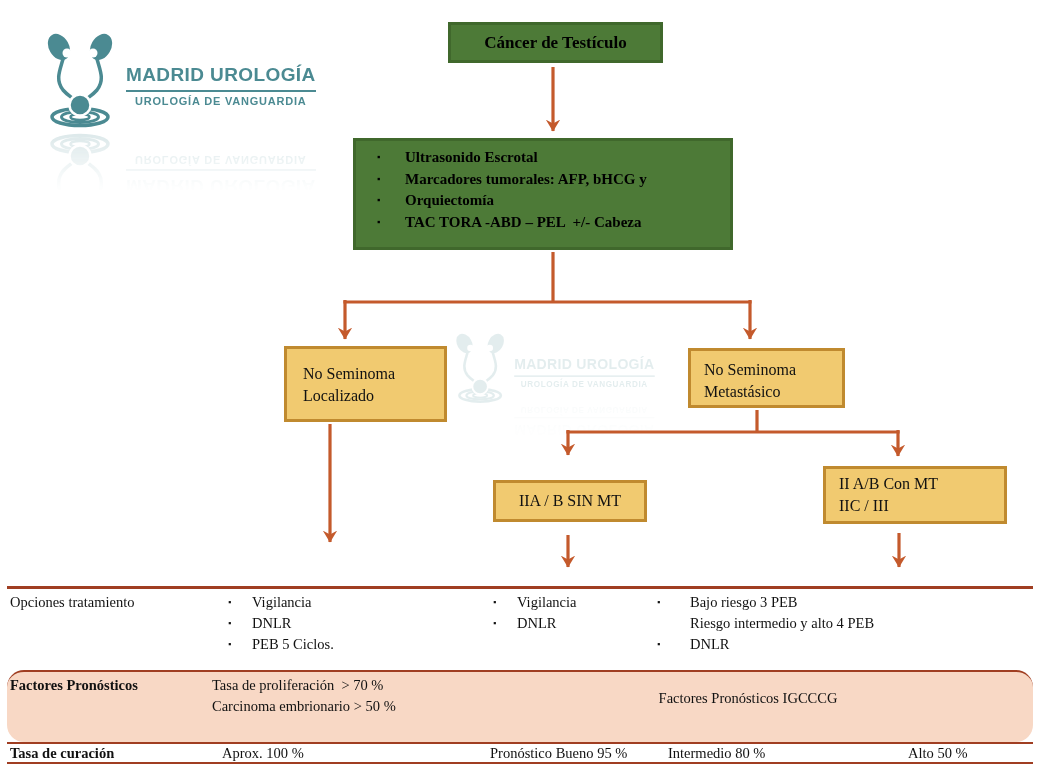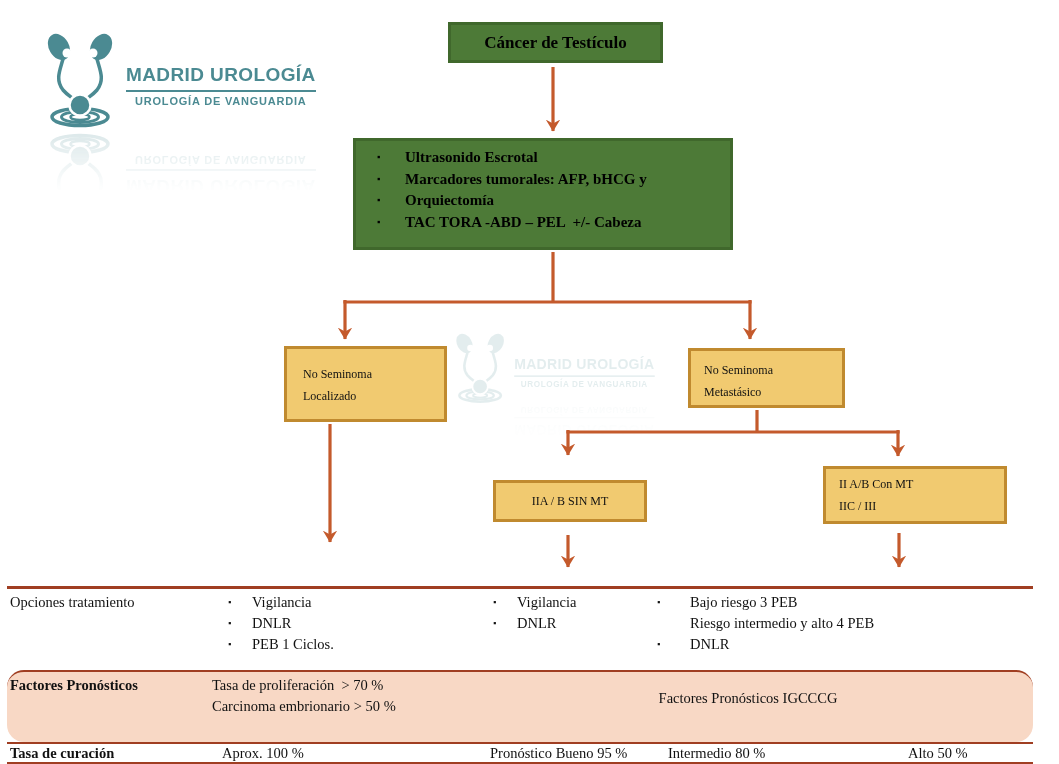--- a/index.html
+++ b/index.html
@@ -30,21 +30,21 @@
   .connectors{position:absolute;left:0;top:0;pointer-events:none;}
   .connectors line,.connectors path{stroke:var(--arrow);stroke-width:3.2;fill:none;}
   .connectors marker path{fill:var(--arrow);stroke:none;}
   
   .gbox{position:absolute;box-sizing:border-box;background:var(--green);border:3px solid var(--green-border);color:#000;}
   .title-box{left:448px;top:22px;width:215px;height:41px;display:flex;align-items:center;justify-content:center;
     font-weight:bold;font-size:17px;}
   .workup-box{left:353px;top:138px;width:380px;height:112px;padding:6px 6px 0 21px;font-weight:bold;font-size:15px;line-height:21.5px;}
   .wl{display:flex;white-space:pre;}
   .gbul{flex:0 0 28px;font-size:9.5px;line-height:21.5px;}
-  .ybox{position:absolute;box-sizing:border-box;background:var(--yellow);border:3px solid var(--yellow-border);font-size:12px;color:#111;}
+  .ybox{position:absolute;box-sizing:border-box;background:var(--yellow);border:3px solid var(--yellow-border);font-size:16px;color:#111;}
   .box-localizado{left:284px;top:346px;width:163px;height:76px;padding:14px 0 0 16px;line-height:22px;}
   .box-metastasico{left:688px;top:348px;width:157px;height:60px;padding:8px 0 0 13px;line-height:22px;}
   .box-sinmt{left:493px;top:480px;width:154px;height:42px;display:flex;align-items:center;justify-content:center;}
   .box-conmt{left:823px;top:466px;width:184px;height:58px;padding:4px 0 12px 13px;line-height:22px;}
   
   .table{position:absolute;left:7px;top:586px;width:1026px;font-size:14.5px;line-height:21px;}
   .trow{position:relative;box-sizing:border-box;}
   .r1{height:84px;border-top:3px solid var(--rule);}
   .r2{height:72px;border-top:2px solid var(--rule);background:var(--salmon);border-radius:17px;}
   .r3{height:23px;border-top:2px solid var(--rule);border-bottom:3px solid var(--rule);}
@@ -205,21 +205,21 @@
     <div>IIC / III</div>
   </div>
 
   <div class="table">
 
     <div class="trow r1">
       <div class="cell cL">Opciones tratamiento</div>
       <div class="cell c2">
         <div class="ti ind2"><span class="tbul">▪</span><span>Vigilancia</span></div>
         <div class="ti ind2"><span class="tbul">▪</span><span>DNLR</span></div>
-        <div class="ti ind2"><span class="tbul">▪</span><span>PEB 1 Ciclos.</span></div>
+        <div class="ti ind2"><span class="tbul">▪</span><span>PEB 5 Ciclos.</span></div>
       </div>
       <div class="cell c3">
         <div class="ti ind3"><span class="tbul">▪</span><span>Vigilancia</span></div>
         <div class="ti ind3"><span class="tbul">▪</span><span>DNLR</span></div>
       </div>
       <div class="cell c4">
         <div class="ti ind4"><span class="tbul4">▪</span><span>Bajo riesgo 3 PEB</span></div>
         <div class="ti noBul4"><span>Riesgo intermedio y alto 4 PEB</span></div>
         <div class="ti ind4"><span class="tbul4">▪</span><span>DNLR</span></div>
       </div>

